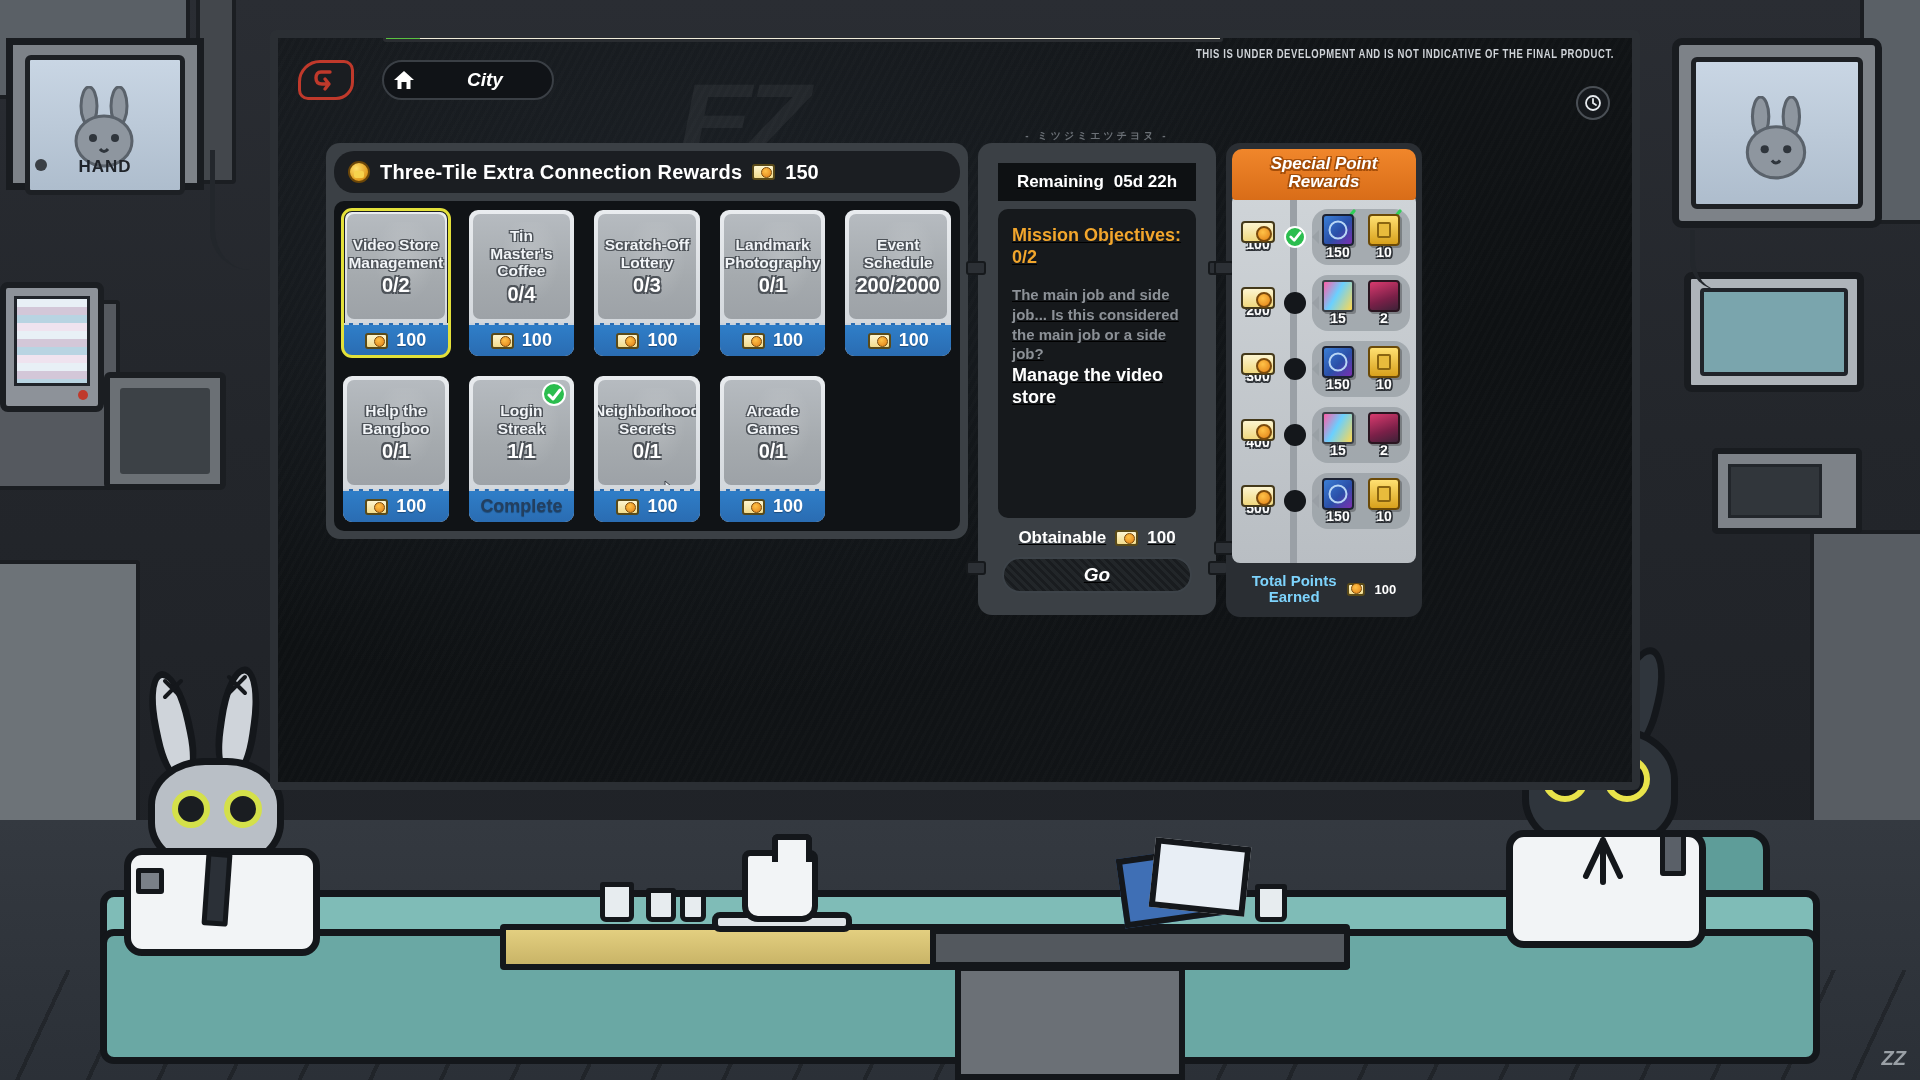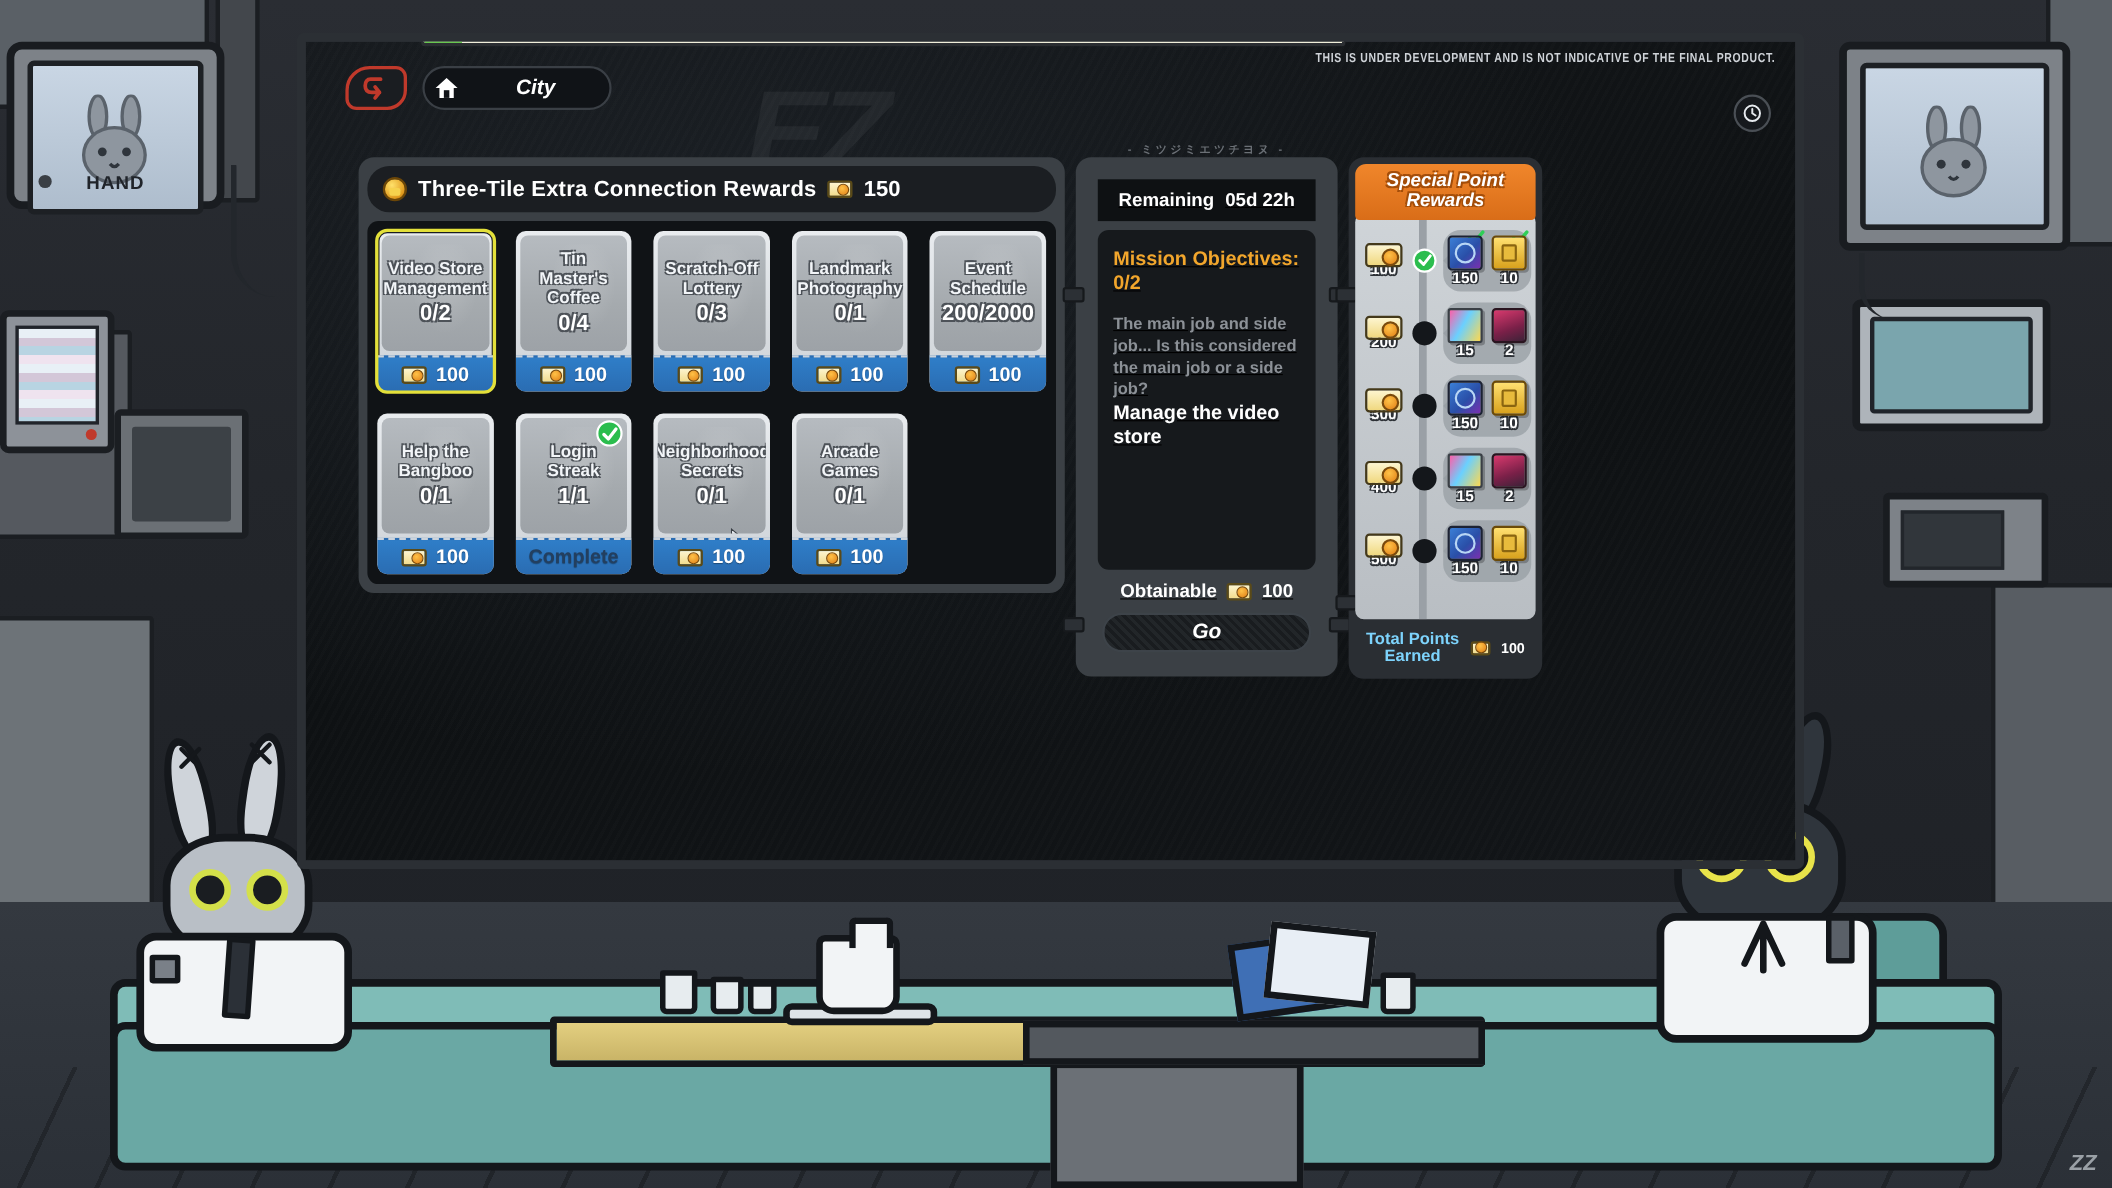--- a/index.html
+++ b/index.html
@@ -24,21 +24,21 @@
   }
   
   #lw1 { left: -10px; top: -6px; width: 200px; height: 105px; background:#5a6066;}
   #lw2 { left: 196px; top: -6px; width: 40px; height: 190px; background:#43474c;}
   #lw3 { left: -10px; top: 560px; width: 150px; height: 330px; background:#6d7378;}
   #lw4 { left: -10px; top: 300px; width: 130px; height: 190px; background:#55595f;}
 
   
   #tv-left {
     position:absolute; left: 6px; top: 38px; width: 198px; height: 152px;
-    background:#7d8288; border: 7px solid #191c20; border-radius: 14px;
+    background:#7d8288; border: 7px solid #191c20; border-radius: 0;
   }
   #tv-left .screen {
     position:absolute; left: 12px; top: 10px; right: 12px; height: 140px;
     background: linear-gradient(180deg,#c9d6e4,#aebdcd);
     border: 5px solid #1d2024; border-radius: 6px;
     overflow:hidden;
   }
   #tv-left .bunny {
     position:absolute; left:50%; top: 52%; transform: translate(-50%,-50%);
     width: 92px; height: 84px;
@@ -201,21 +201,21 @@
   }
 
   .disclaimer {
     position:absolute; right: 18px; top: 10px;
     font-size: 9.5px; font-weight: bold; color: #cfd3d8;
     letter-spacing: .6px;
     transform: scaleY(1.25);
   }
 
   
-  #topnav { position:absolute; left: 36px; top: 22px; display:flex; align-items:center; gap: 14px; }
+  #topnav { position:absolute; left: 20px; top: 22px; display:flex; align-items:center; gap: 28px; }
   #back-btn {
     width: 56px; height: 40px;
     background: #1a1d21; border: 3px solid #c0392b;
     border-radius: 22px 10px 18px 10px;
     display:flex; align-items:center; justify-content:center;
     cursor:pointer;
   }
   #back-btn svg { width: 26px; height: 26px; }
   #home-pill {
     display:flex; align-items:center;
@@ -390,21 +390,21 @@
     color:#ffffff; font-weight:bold; font-style:italic; font-size: 19px;
     cursor:pointer;
   }
   .conn-knob {
     position:absolute; width: 20px; height: 14px; background:#2c3035;
     border: 2px solid #16191c; border-radius: 3px;
   }
 
   
   #rewards-panel {
-    width: 176px; position:relative;
+    width: 196px; position:relative;
     background:#2a2e33; border-radius: 14px;
     padding: 6px; height: 474px;
     display:flex; flex-direction:column;
   }
   #rewards-header {
     background: linear-gradient(180deg,#f0862b,#d96d18);
     border-radius: 10px 10px 4px 4px;
     padding: 6px 4px 8px 4px;
     text-align:center;
     color:#fff; font-weight:bold; font-style:italic; font-size: 17px;

